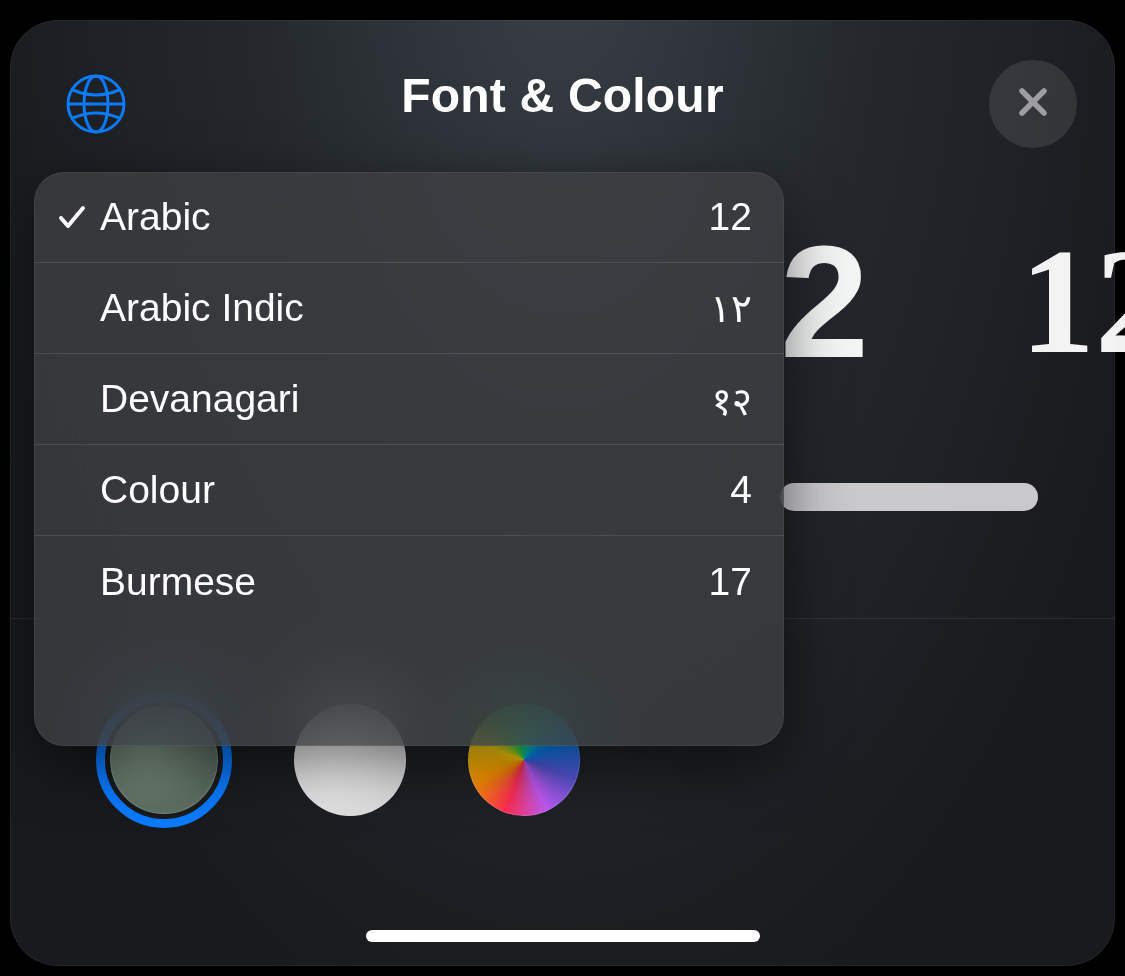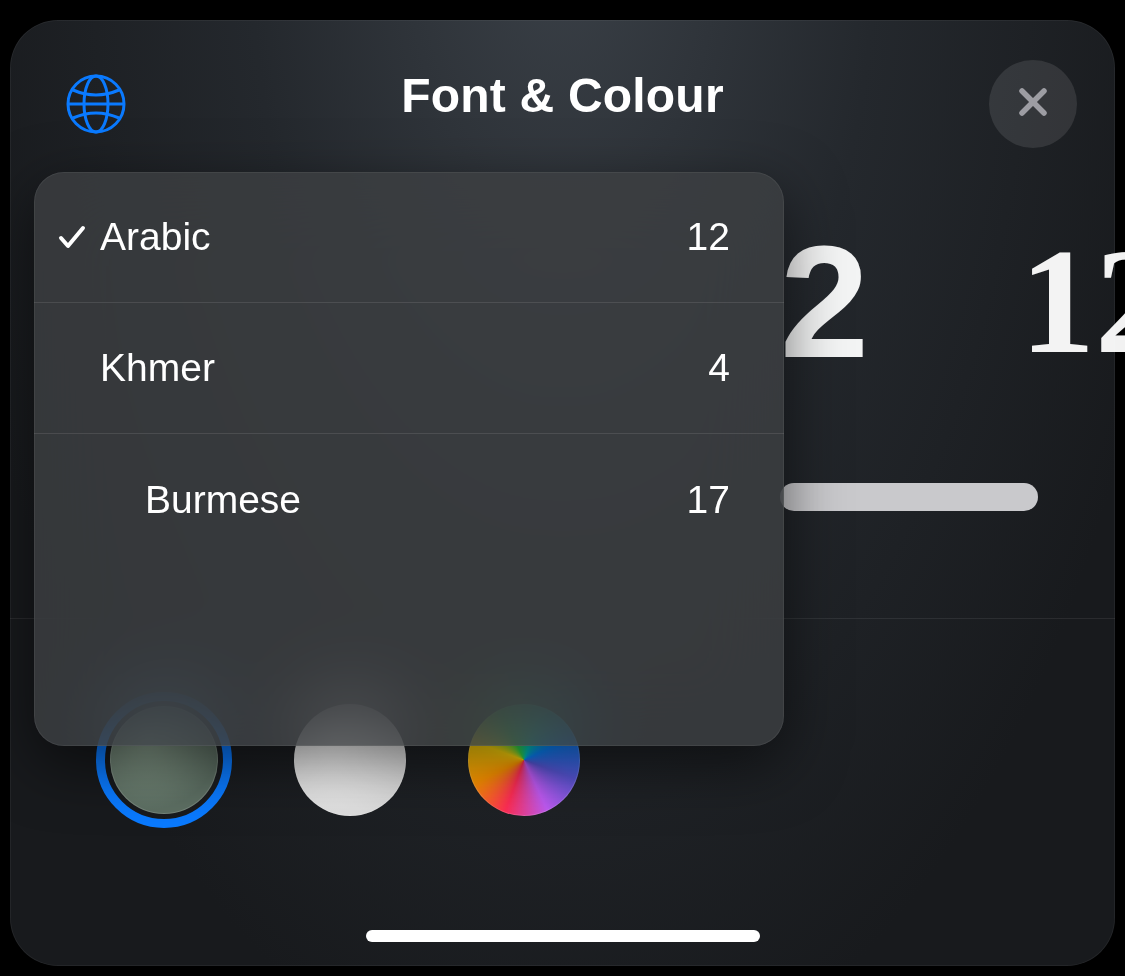--- a/index.html
+++ b/index.html
@@ -66,25 +66,25 @@
   
   .popover{
     position:absolute;left:24px;top:152px;width:750px;height:574px;
     background:rgba(62,64,66,0.78);
     backdrop-filter:blur(40px);
     border-radius:30px;
     overflow:hidden;
     box-shadow:0 18px 60px rgba(0,0,0,0.55),inset 0 0 0 1px rgba(255,255,255,0.06);
   }
   .row{
-    height:131px;display:flex;align-items:center;padding-left:60px;padding-right:54px;
+    height:91px;display:flex;align-items:center;padding-left:60px;padding-right:32px;
     border-bottom:1px solid rgba(255,255,255,0.10);
     color:#fff;font-size:39px;font-weight:400;
   }
-  .row:last-child{border-bottom:none;margin-left:45px;}
+  .row:last-child{border-bottom:none;}
   .check{
     width:44px;display:flex;align-items:center;justify-content:center;margin-right:6px;margin-left:-44px;
   }
   .check svg{width:32px;height:32px;}
   .row-label{flex:1;}
   .row-sample{font-size:39px;font-weight:500;}
   
   .home-ind{
     position:absolute;left:50%;transform:translateX(-50%);bottom:24px;width:394px;height:12px;border-radius:10px;background:#fff;
   }
@@ -137,21 +137,31 @@
       <span class="check">
         <svg viewBox="0 0 32 32" stroke="#fff" stroke-width="4" fill="none" stroke-linecap="round" stroke-linejoin="round">
           <polyline points="5,17 12,25 27,7"></polyline>
         </svg>
       </span>
       <span class="row-label">Arabic</span>
       <span class="row-sample">12</span>
     </div>
     <div class="row">
       <span class="check"></span>
-      <span class="row-label">Khmer</span>
+      <span class="row-label">Arabic Indic</span>
+      <span class="row-sample">١٢</span>
+    </div>
+    <div class="row">
+      <span class="check"></span>
+      <span class="row-label">Devanagari</span>
+      <span class="row-sample">१२</span>
+    </div>
+    <div class="row">
+      <span class="check"></span>
+      <span class="row-label">Colour</span>
       <span class="row-sample">4</span>
     </div>
     <div class="row">
       <span class="check"></span>
       <span class="row-label">Burmese</span>
       <span class="row-sample">17</span>
     </div>
   </div>
 
   <div class="home-ind"></div>

